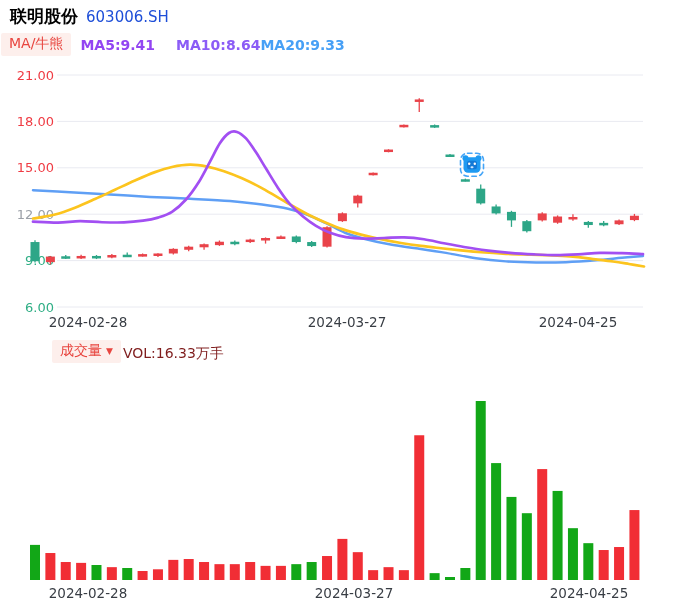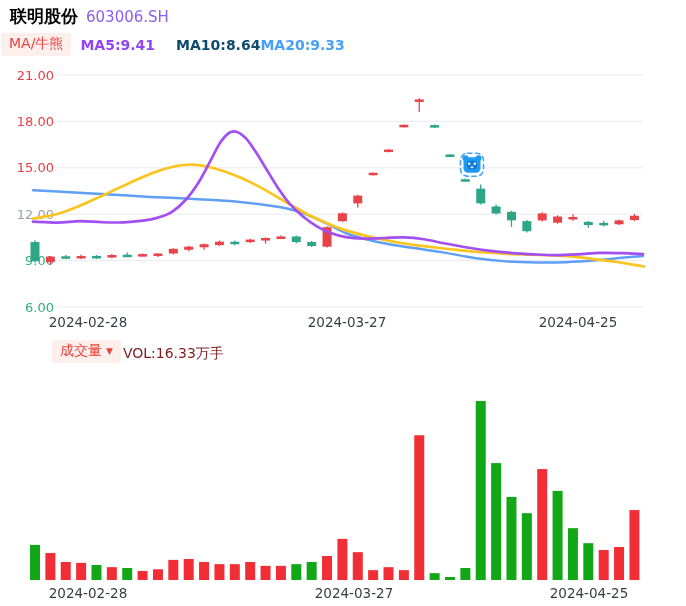--- a/index.html
+++ b/index.html
@@ -1,20 +1,20 @@
 <!DOCTYPE html>
 <html><head>
 <meta charset="utf-8">
 <style>
   html,body{margin:0;padding:0;background:#ffffff;}
   #app{position:relative;width:686px;height:606px;background:#fff;overflow:hidden;
        font-family:"DejaVu Sans","Liberation Sans",sans-serif;}
   .header{position:absolute;left:10px;top:5px;white-space:nowrap;}
   .stock-name{font-size:17px;font-weight:700;color:#000000;}
-  .stock-code{font-size:15px;color:#8b5cf6;margin-left:8px;font-weight:400;}
+  .stock-code{font-size:15px;color:#1d4ed8;margin-left:8px;font-weight:400;}
   .legend{position:absolute;left:1px;top:33px;display:flex;align-items:center;font-size:14px;}
   .pill{padding:2px 8px 3px;border-radius:2px;cursor:pointer;}
   .ma-item{font-weight:700;}
   .ma5{margin-left:9px;}
   .ma10{margin-left:21px;}
   .ma20{}
   .vol-header{position:absolute;left:52px;top:340px;display:flex;align-items:flex-end;font-size:14px;}
   .vol-label{margin-left:2px;color:#7f1d1d;}
   .arrow{font-size:9px;margin-left:4px;position:relative;top:-1px;}
   svg{position:absolute;left:0;display:block;}
@@ -27,21 +27,21 @@
 
 <div id="app">
 
   <div class="header">
     <span class="stock-name">联明股份</span><span class="stock-code">603006.SH</span>
   </div>
 
   <div class="legend">
     <span class="pill" id="maBadge" style="background: rgb(253, 239, 236); color: rgb(232, 69, 63);">MA/牛熊</span>
     <span class="ma-item ma5" id="ma5Label" style="color: rgb(147, 69, 242);">MA5:9.41</span>
-    <span class="ma-item ma10" id="ma10Label" style="color: #0c4a6e;">MA10:8.64</span>
+    <span class="ma-item ma10" id="ma10Label" style="color: #8b5cf6;">MA10:8.64</span>
     <span class="ma-item ma20" id="ma20Label" style="color: rgb(71, 160, 246);">MA20:9.33</span>
   </div>
 
   <svg id="mainChart" width="686" height="282">
       <g>
         <line x1="57" y1="15" x2="643" y2="15" stroke="#e9eaf1" stroke-width="1"></line>
         <line x1="57" y1="61.4" x2="643" y2="61.4" stroke="#e9eaf1" stroke-width="1"></line>
         <line x1="57" y1="107.8" x2="643" y2="107.8" stroke="#e9eaf1" stroke-width="1"></line>
         <line x1="57" y1="154.2" x2="643" y2="154.2" stroke="#e9eaf1" stroke-width="1"></line>
         <line x1="57" y1="200.6" x2="643" y2="200.6" stroke="#e9eaf1" stroke-width="1"></line>

